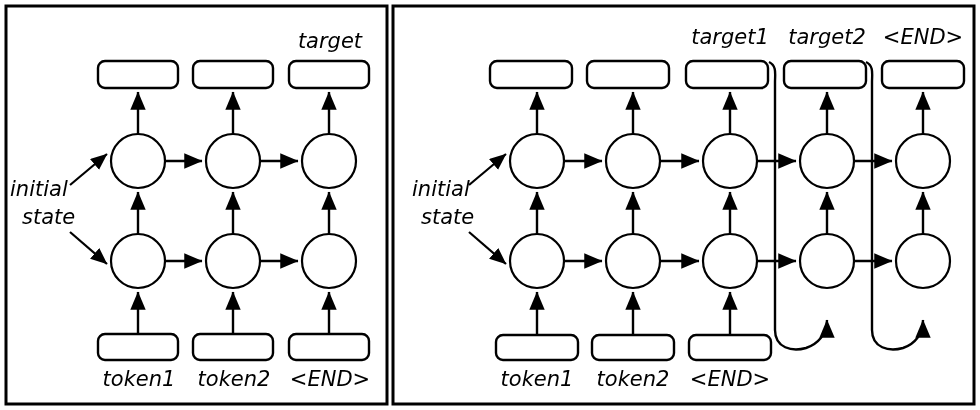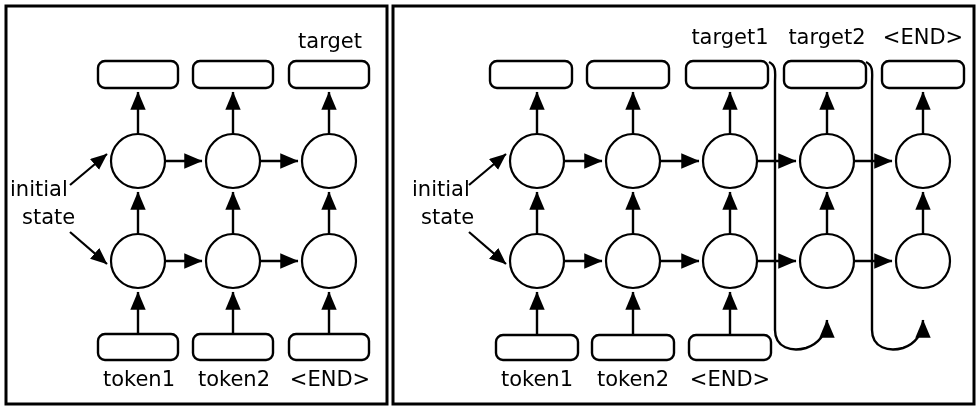--- a/index.html
+++ b/index.html
@@ -6,20 +6,21 @@
     margin: 0;
     padding: 0;
     background: #ffffff;
   }
   #canvas-wrap {
     position: relative;
     width: 980px;
     height: 410px;
     background: #ffffff;
     font-family: "DejaVu Sans", sans-serif;
+    font-style: italic;
   }
   svg#diagram {
     display: block;
     width: 980px;
     height: 410px;
   }
   .panel-border {
     fill: none;
     stroke: #000000;
     stroke-width: 3;

